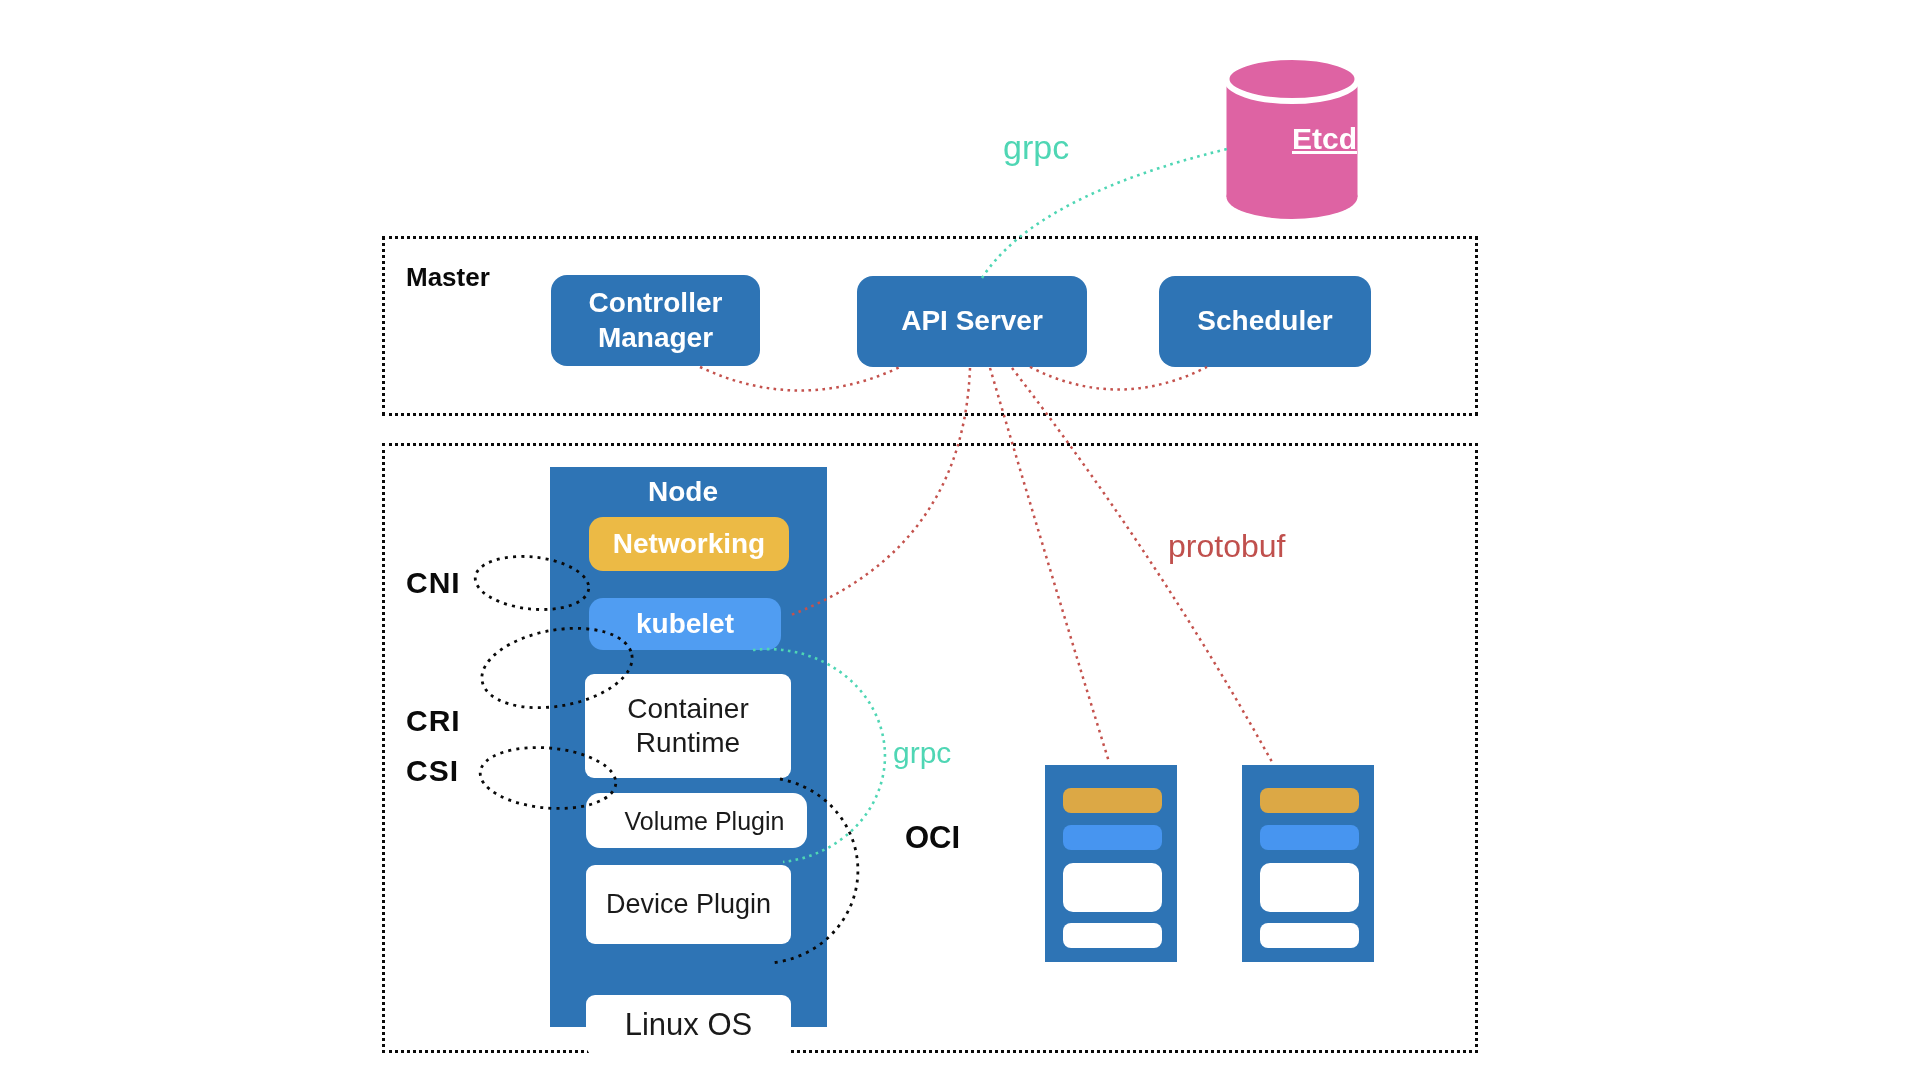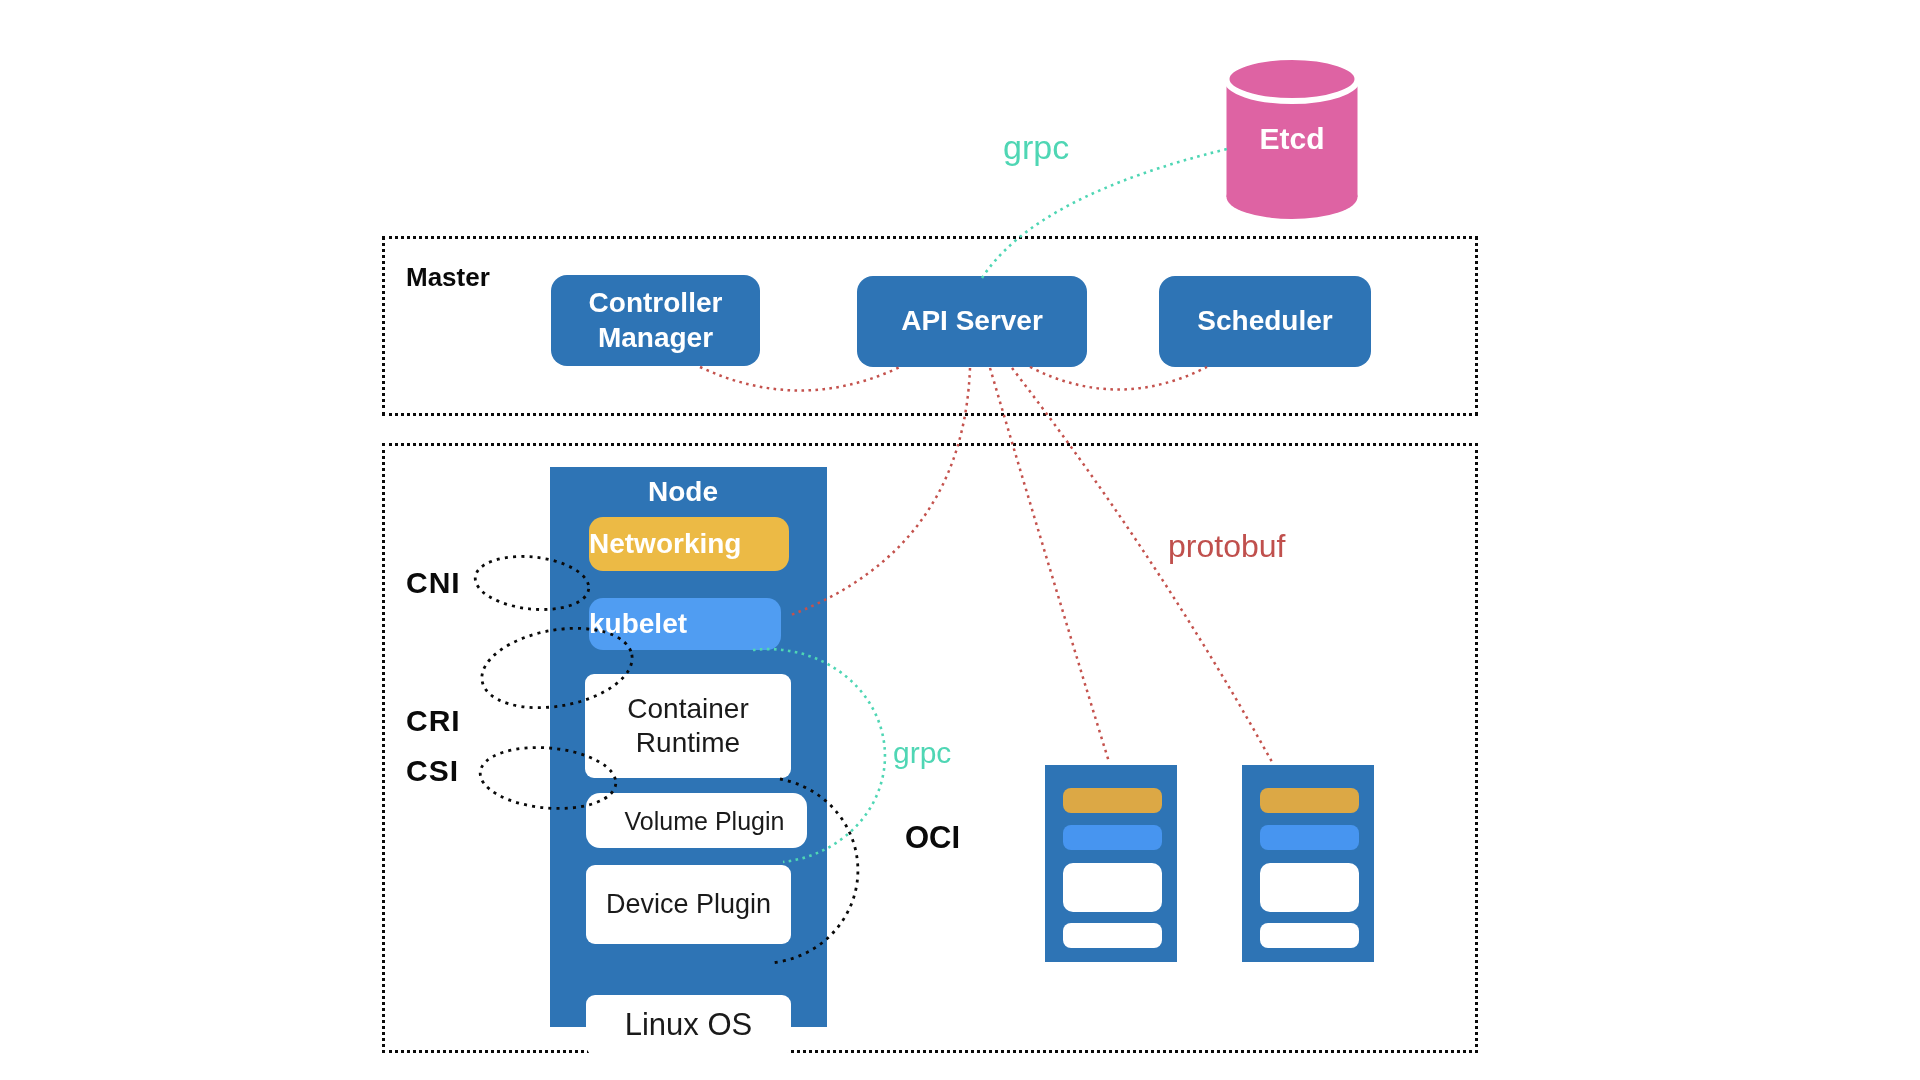--- a/index.html
+++ b/index.html
@@ -9,21 +9,21 @@
   }
   .abs{position:absolute;}
   .dashedbox{border:3px dotted #0a0a0a;background:transparent;}
   .bluebox{
     background:#2e74b5;color:#ffffff;border-radius:16px;
     display:flex;align-items:center;justify-content:center;text-align:center;
     font-weight:bold;font-size:28px;line-height:1.22;
   }
   .nodefill{background:#2e74b5;}
   .chip{
-    border-radius:14px;display:flex;align-items:center;
+    border-radius:14px;display:flex;align-items:center;justify-content:center;
     color:#fff;font-weight:bold;font-size:28px;
   }
   .whitebox{
     background:#ffffff;border-radius:9px;color:#1a1a1a;
     display:flex;align-items:center;justify-content:center;text-align:center;
     font-weight:400;line-height:1.2;
   }
   .seclabel{font-weight:bold;color:#0a0a0a;font-size:26px;}
   .iface{font-size:30px;font-weight:600;color:#0a0a0a;letter-spacing:1px;}
   .teal{color:#4fd6b4;}
@@ -120,15 +120,15 @@
     </g>
     <g transform="translate(548 778) rotate(5)">
       <ellipse cx="0" cy="0" rx="68" ry="30" fill="none" stroke="#0a0a0a" stroke-width="2.8" stroke-dasharray="3 5.2"></ellipse>
     </g>
 
     <path d="M 753 650 A 116 106 0 0 1 783 862" fill="none" stroke="#4fd6b4" stroke-width="2.6" stroke-dasharray="2.6 4.4"></path>
 
     <path d="M 780 779 A 96 93 0 0 1 770 963" fill="none" stroke="#0a0a0a" stroke-width="2.8" stroke-dasharray="3 5.2"></path>
   </svg>
 
-  <div class="abs lbl" style="left:1227px;top:122px;width:130px;text-align:center;color:#fff;font-weight:bold;font-size:30px;">Etcd</div>
+  <div class="abs lbl" style="left:1227px;top:122px;width:130px;text-align:right;color:#fff;font-weight:bold;font-size:30px;text-decoration:underline;">Etcd</div>
 
 </div>
 
 </body></html>

